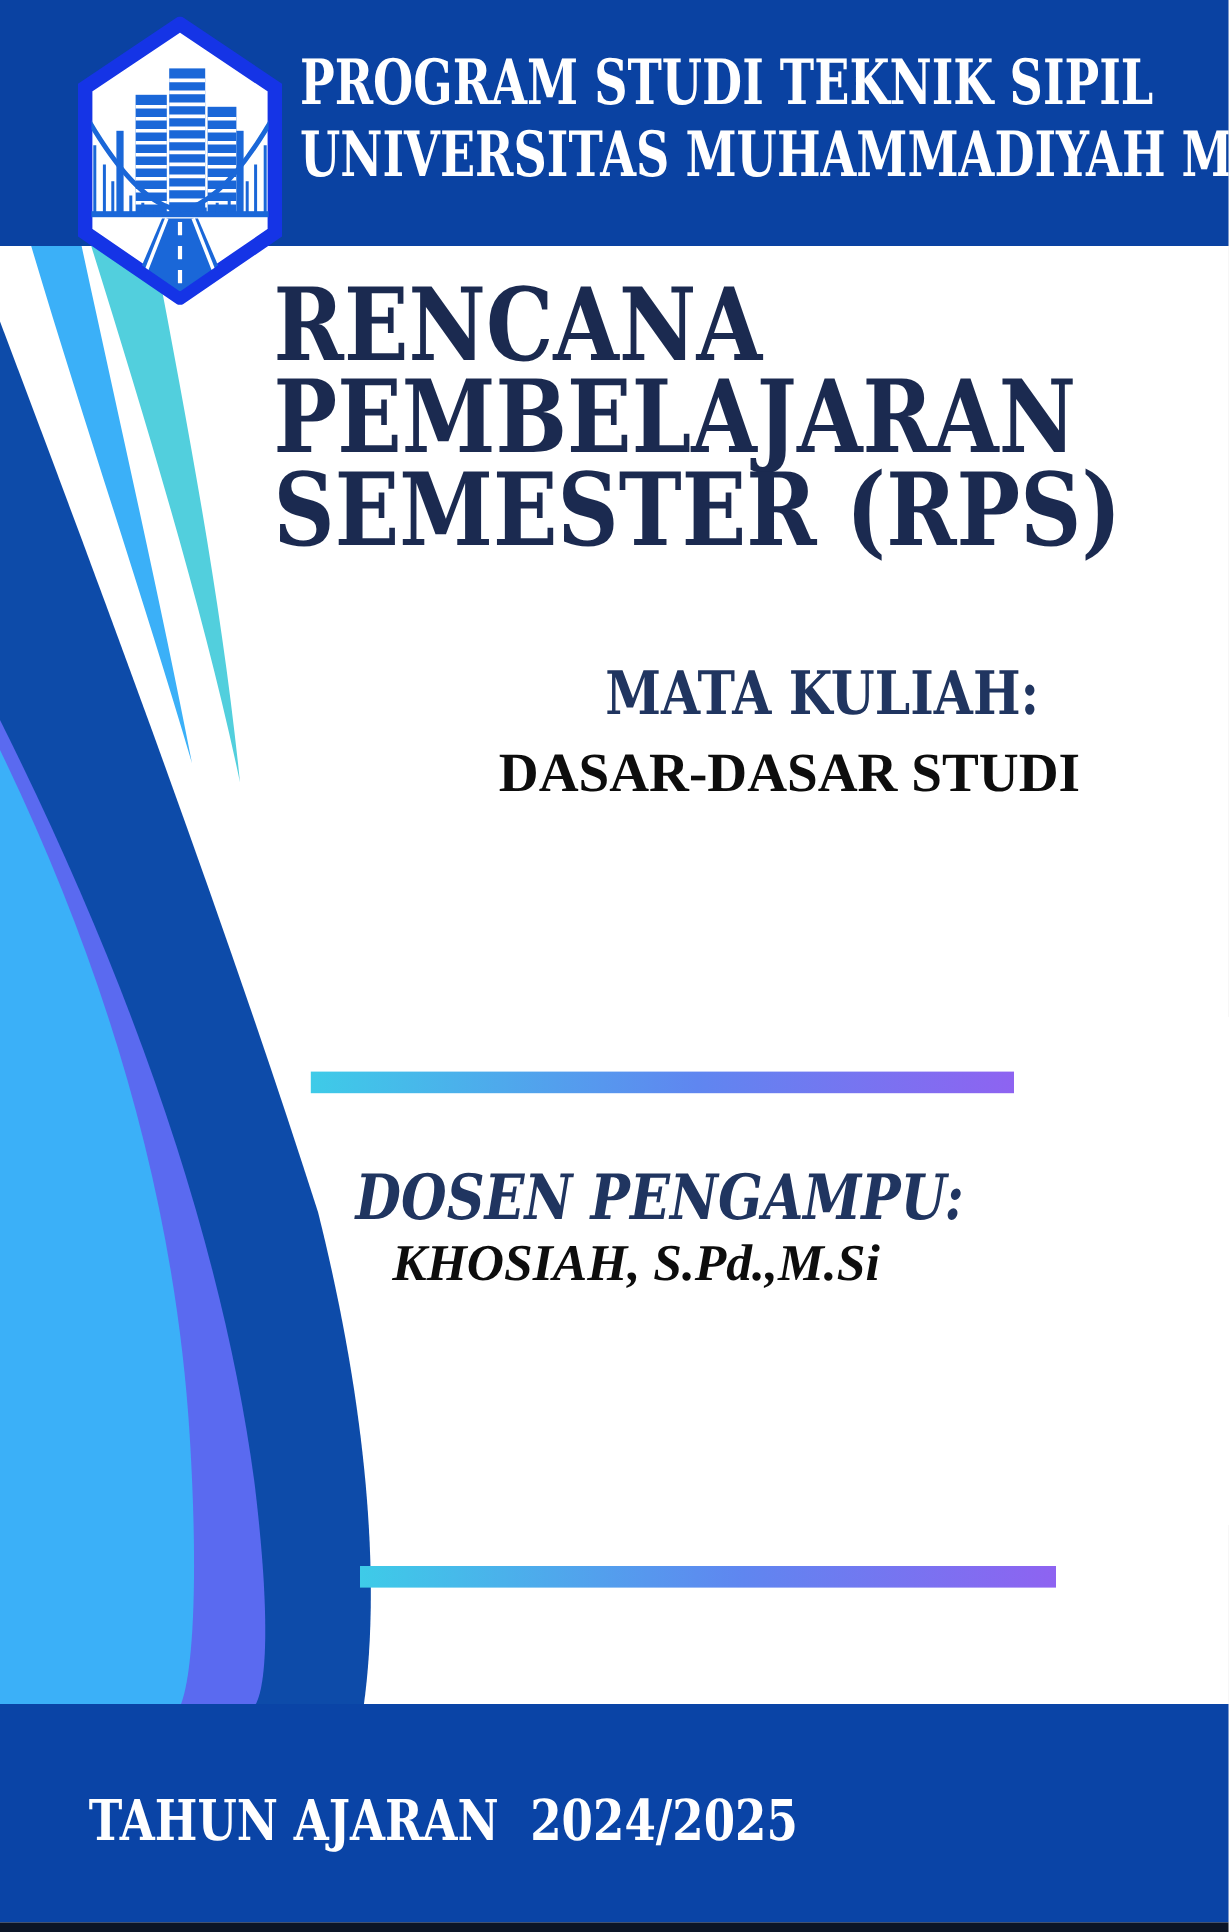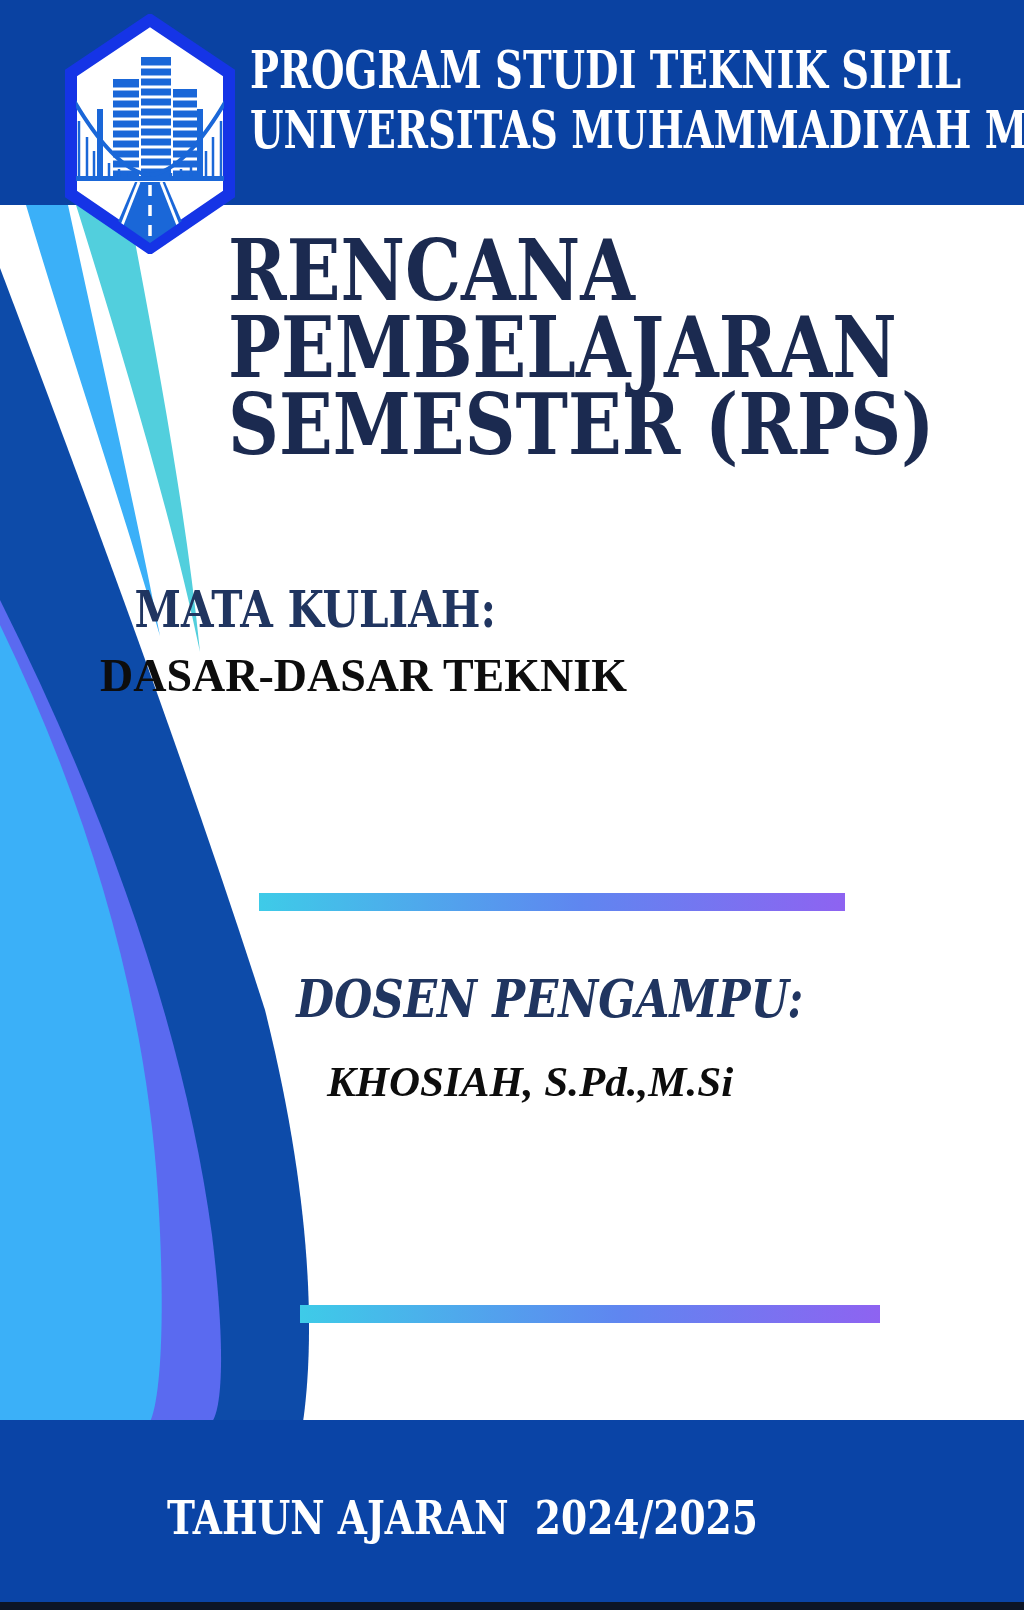--- a/index.html
+++ b/index.html
@@ -18,48 +18,48 @@
   .ribbons{position:absolute;left:0;top:0;width:1024px;height:1610px;pointer-events:none;}
   
   .logo{position:absolute;left:63px;top:14px;width:174px;height:240px;}
   
   .title-block{position:absolute;left:228px;top:232px;color:var(--navy_text);}
   .title-line{
     font-weight:bold;font-size:84px;line-height:77px;
     transform:scaleX(.84);transform-origin:left top;white-space:nowrap;
   }
   
-  .course-block{position:absolute;left:100px;top:580px;width:800px;text-align:left;}
+  .course-block{position:absolute;left:100px;top:548px;width:800px;text-align:right;}
   .course-label{
     display:inline-block;color:var(--heading_navy);font-weight:bold;font-size:50px;
     transform:scaleX(.84);transform-origin:center top;white-space:nowrap;
   }
   .course-name{
     margin-top:10px;color:var(--body_black);
     font-family:"Liberation Serif",serif;font-weight:bold;font-size:46px;white-space:nowrap;
   }
   .lecturer-block{position:absolute;left:150px;top:968px;width:800px;text-align:center;font-style:italic;}
   .lecturer-label{
     display:inline-block;color:var(--heading_navy);font-weight:bold;font-size:52px;
     transform:scaleX(.84);transform-origin:center top;white-space:nowrap;
   }
   .lecturer-name{
-    margin-top:28px;color:var(--body_black);
+    margin-top:0;color:var(--body_black);
     font-family:"Liberation Serif",serif;font-weight:bold;font-size:43px;white-space:nowrap;
     text-align:center;margin-left:-40px;
   }
   
   .bar{position:absolute;height:18px;
     background:linear-gradient(90deg,var(--grad_start) 0%,var(--grad_mid) 55%,var(--grad_end) 100%);}
   .bar-1{left:259px;top:893px;width:586px;}
   .bar-2{left:300px;top:1305px;width:580px;}
   
   .footer-band{position:absolute;left:0;top:1420px;width:1024px;height:182px;background:var(--footer_blue);}
   .footer-text{
-    position:absolute;left:0;top:70px;width:924px;text-align:center;color:var(--white);
+    position:absolute;left:0;top:70px;width:924px;color:var(--white);
   }
   .footer-text span{
     display:inline-block;font-weight:bold;font-size:47px;white-space:pre;
     transform:scaleX(.80);transform-origin:center top;
   }
   .bottom-strip{position:absolute;left:0;top:1602px;width:1024px;height:8px;background:var(--bottom_strip);}
 </style>
 </head>
 <body>
 
@@ -123,21 +123,21 @@
   </svg>
 
   <div class="title-block">
     <div class="title-line">RENCANA</div>
     <div class="title-line">PEMBELAJARAN</div>
     <div class="title-line">SEMESTER (RPS)</div>
   </div>
 
   <div class="course-block">
     <div class="course-label">MATA KULIAH:</div>
-    <div class="course-name">DASAR-DASAR TEKNIK</div>
+    <div class="course-name">DASAR-DASAR STUDI</div>
   </div>
 
   <div class="bar bar-1"></div>
 
   <div class="lecturer-block">
     <div class="lecturer-label">DOSEN PENGAMPU:</div>
     <div class="lecturer-name">KHOSIAH, S.Pd.,M.Si</div>
   </div>
 
   <div class="bar bar-2"></div>

